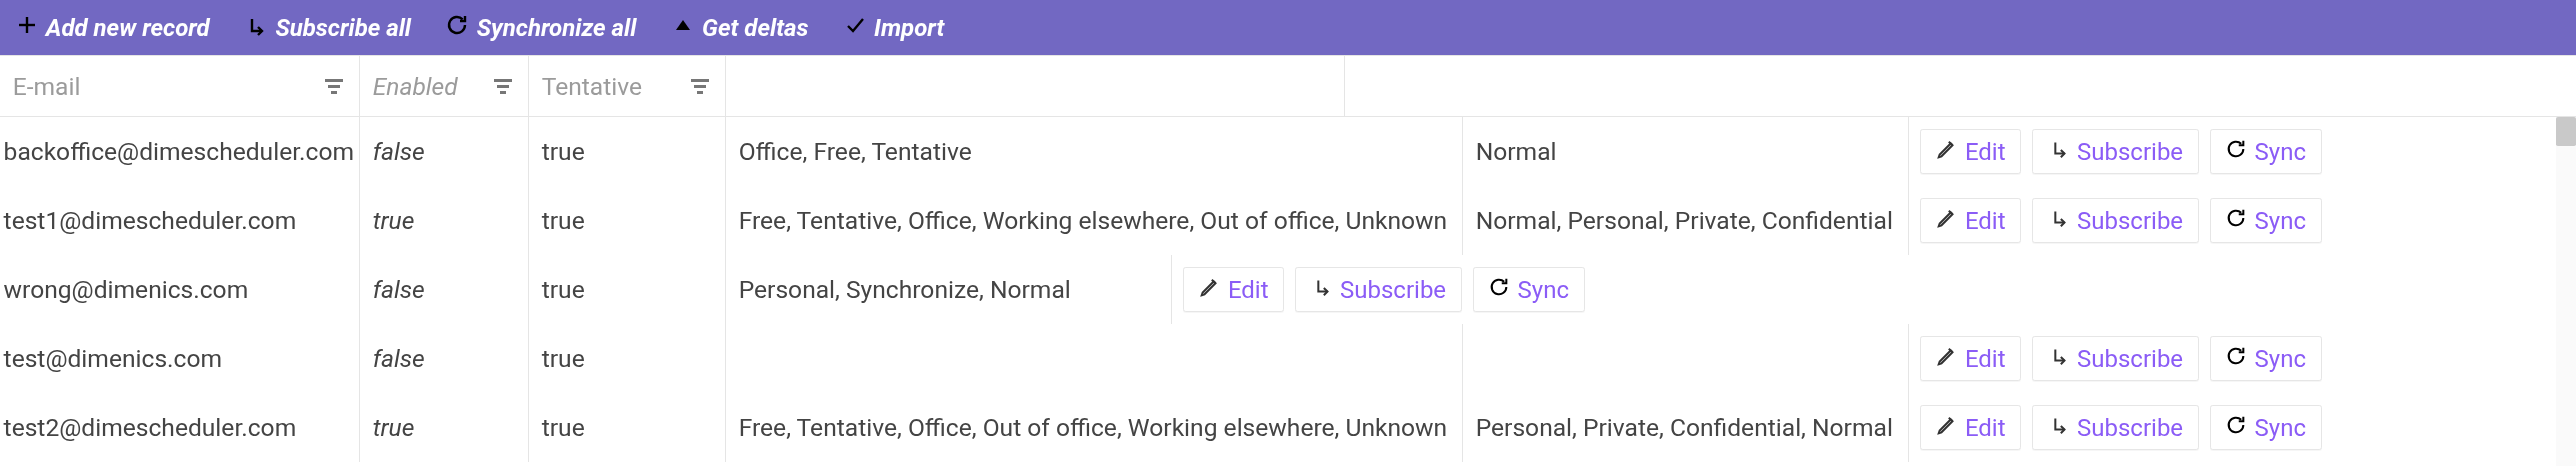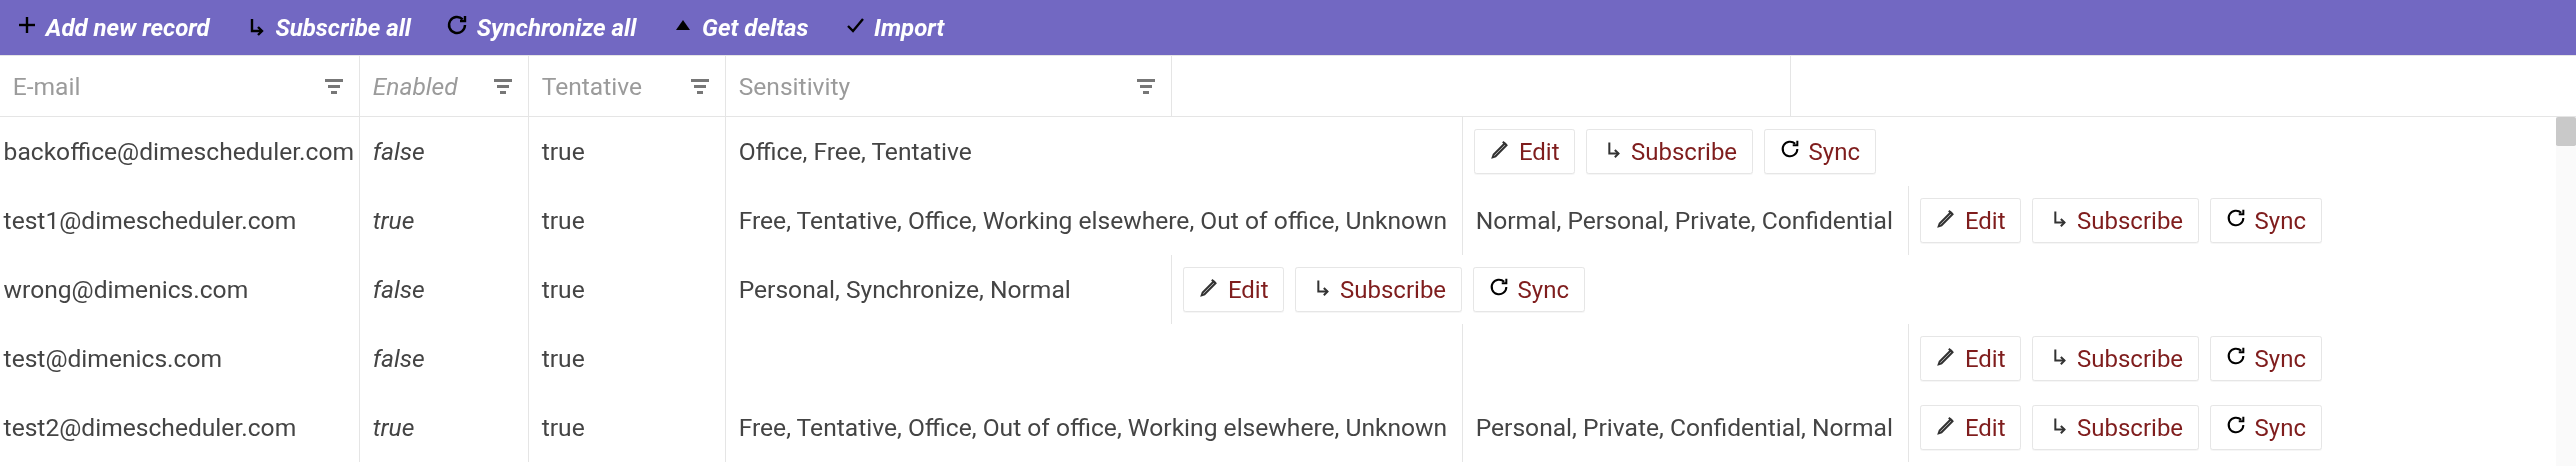--- a/index.html
+++ b/index.html
@@ -91,21 +91,21 @@
   }
   .row-btn {
     display: inline-flex;
     align-items: center;
     gap: 7.3px;
     background: #fff;
     border: 0.9px solid #e6e6e6;
     border-radius: 2.7px;
     padding: 7.3px 14.6px;
     font-size: 24px;
-    color: #7f1d1d;
+    color: #8b5cf6;
     cursor: pointer;
     box-shadow: 0 0.9px 0.9px rgba(0,0,0,0.04);
   }
   .row-btn svg { width: 22px; height: 22px; fill: none; stroke: #333; stroke-width: 2.2; }
 
   
   .col-email     { width: 360px; }
   .col-enabled   { width: 169px; font-style: italic; }
   .col-confirmed { width: 197px; }
   .col-showas    { width: 737px; }
@@ -212,41 +212,32 @@
     <div class="header-cell col-confirmed" data-name="header-confirmed">
       <span data-name="header-confirmed-label">Tentative</span>
       <span class="filter-icon" data-name="filter-icon">
         <svg viewBox="0 0 24 24">
             <rect x="3" y="5" width="18" height="3"></rect>
             <rect x="6" y="11" width="12" height="3"></rect>
             <rect x="9" y="17" width="6" height="3"></rect>
           </svg>
       </span>
     </div>
-    <div class="header-cell col-sens" data-name="header-sensitivity">
-      <span data-name="header-sensitivity-label">Sensitivity</span>
-      <span class="filter-icon" data-name="filter-icon">
-        <svg viewBox="0 0 24 24">
-            <rect x="3" y="5" width="18" height="3"></rect>
-            <rect x="6" y="11" width="12" height="3"></rect>
-            <rect x="9" y="17" width="6" height="3"></rect>
-          </svg>
-      </span>
-    </div>
     <div class="header-cell col-actions" data-name="header-actions"></div>
     <div class="header-cell col-spacer" data-name="header-spacer"></div>
   </div>
 
   <div class="body" data-name="grid-body">
 
     <div class="data-row" data-name="table-row">
       <div class="cell email col-email" data-name="cell-email">backoffice@dimescheduler.com</div>
       <div class="cell col-enabled" data-name="cell-enabled">false</div>
       <div class="cell col-confirmed" data-name="cell-confirmed">true</div>
       <div class="cell col-showas" data-name="cell-showas">Office, Free, Tentative</div>
+      <div class="cell col-sens" data-name="cell-sensitivity">Normal</div>
       <div class="cell actions col-actions" data-name="cell-actions">
         <div class="row-btn" data-name="row-edit-button">
           <span data-name="pencil-icon"><svg viewBox="0 0 24 24">
                 <path d="M3 21l3-1 12-12-2-2L4 18l-1 3z"></path>
                 <path d="M14 4l4 4"></path>
               </svg></span>
           <span data-name="row-edit-label">Edit</span>
         </div>
         <div class="row-btn" data-name="row-subscribe-button">
           <span data-name="subscribe-icon"><svg viewBox="0 0 24 24">

